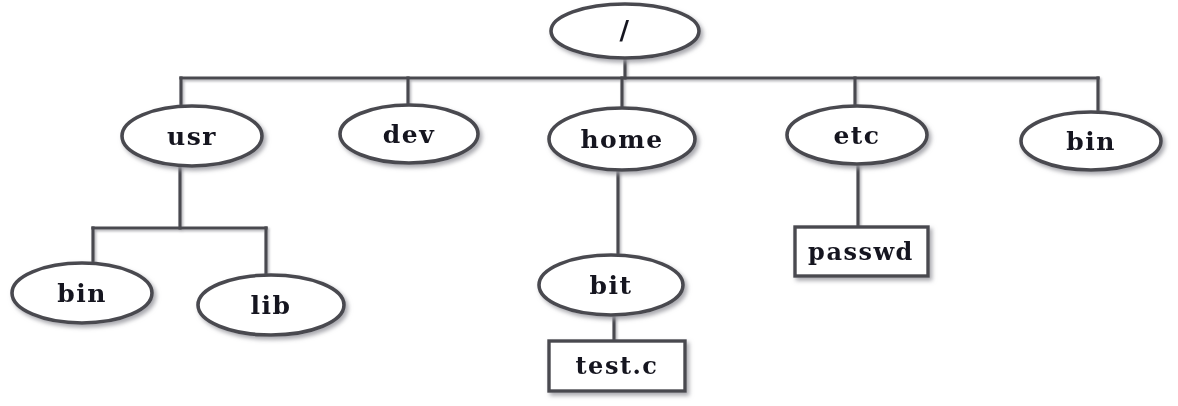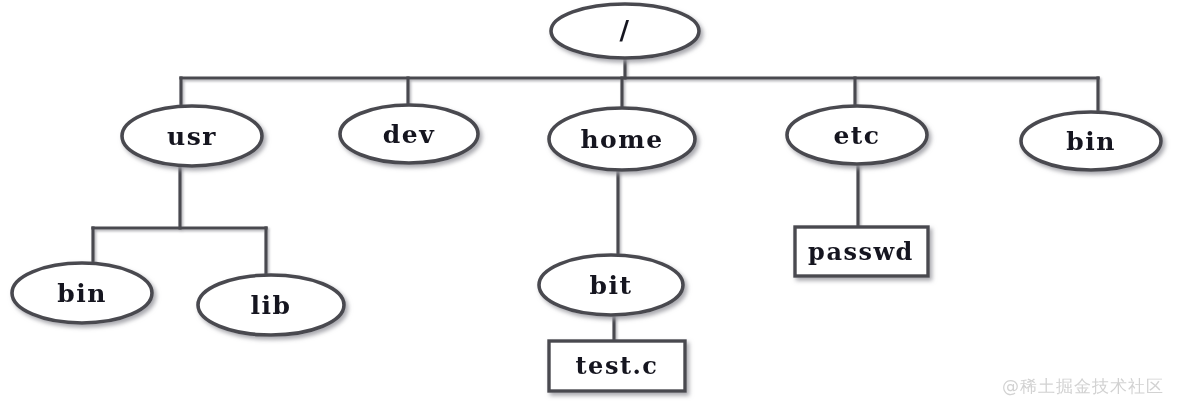--- a/index.html
+++ b/index.html
@@ -136,15 +136,14 @@
       </g>
 
       <g>
         <rect x="549" y="341" width="136" height="50" fill="#ffffff" stroke="#4a4a50" stroke-width="3.4" filter="url(#softshadow)"></rect>
         <text class="node-label" x="617" y="367" font-size="24">test.c</text>
       </g>
 
     </g>
   </svg>
 
-  <div class="watermark">@稀土掘金技术社区</div>
 
 </div>
 
 </body></html>

